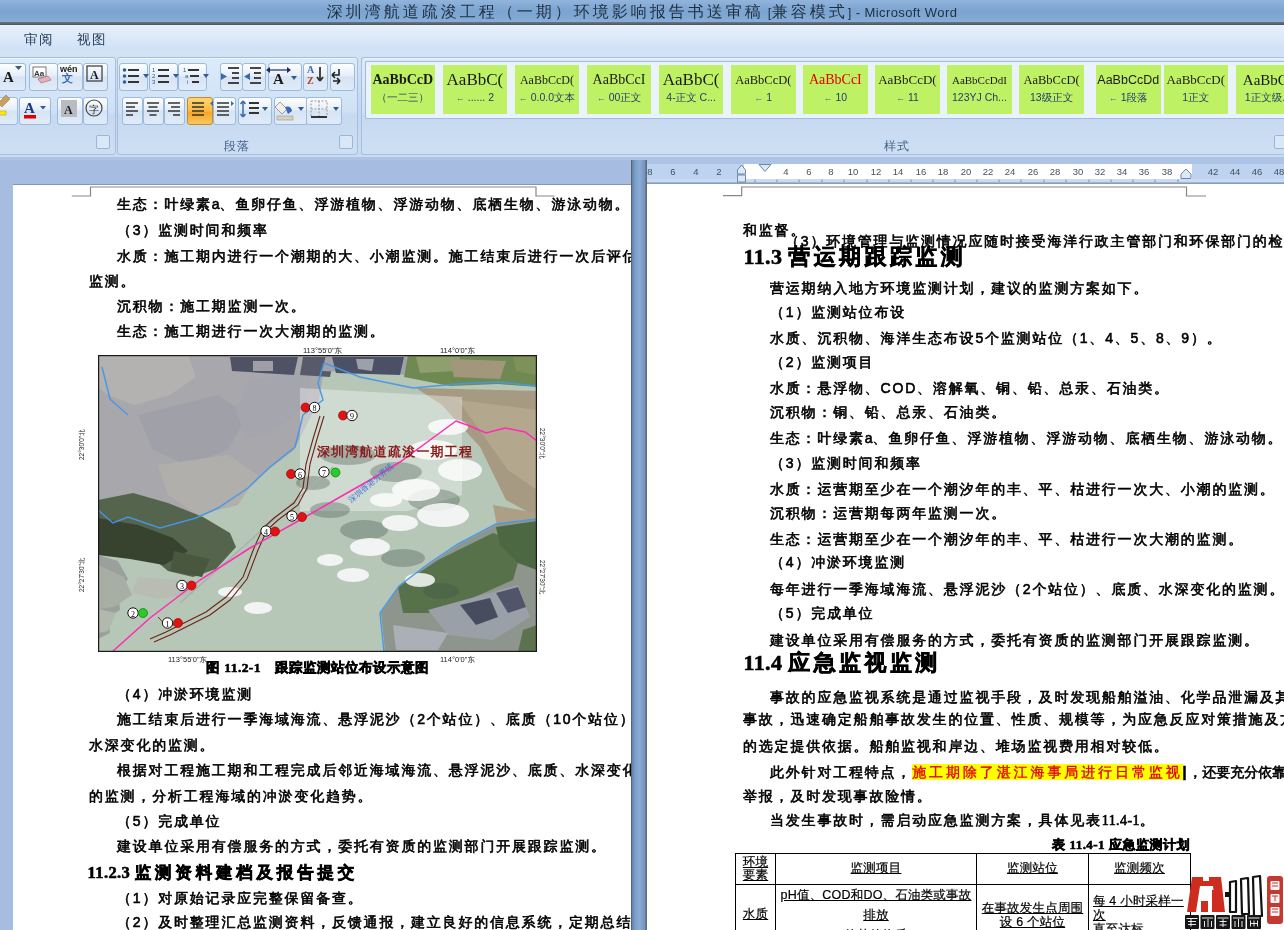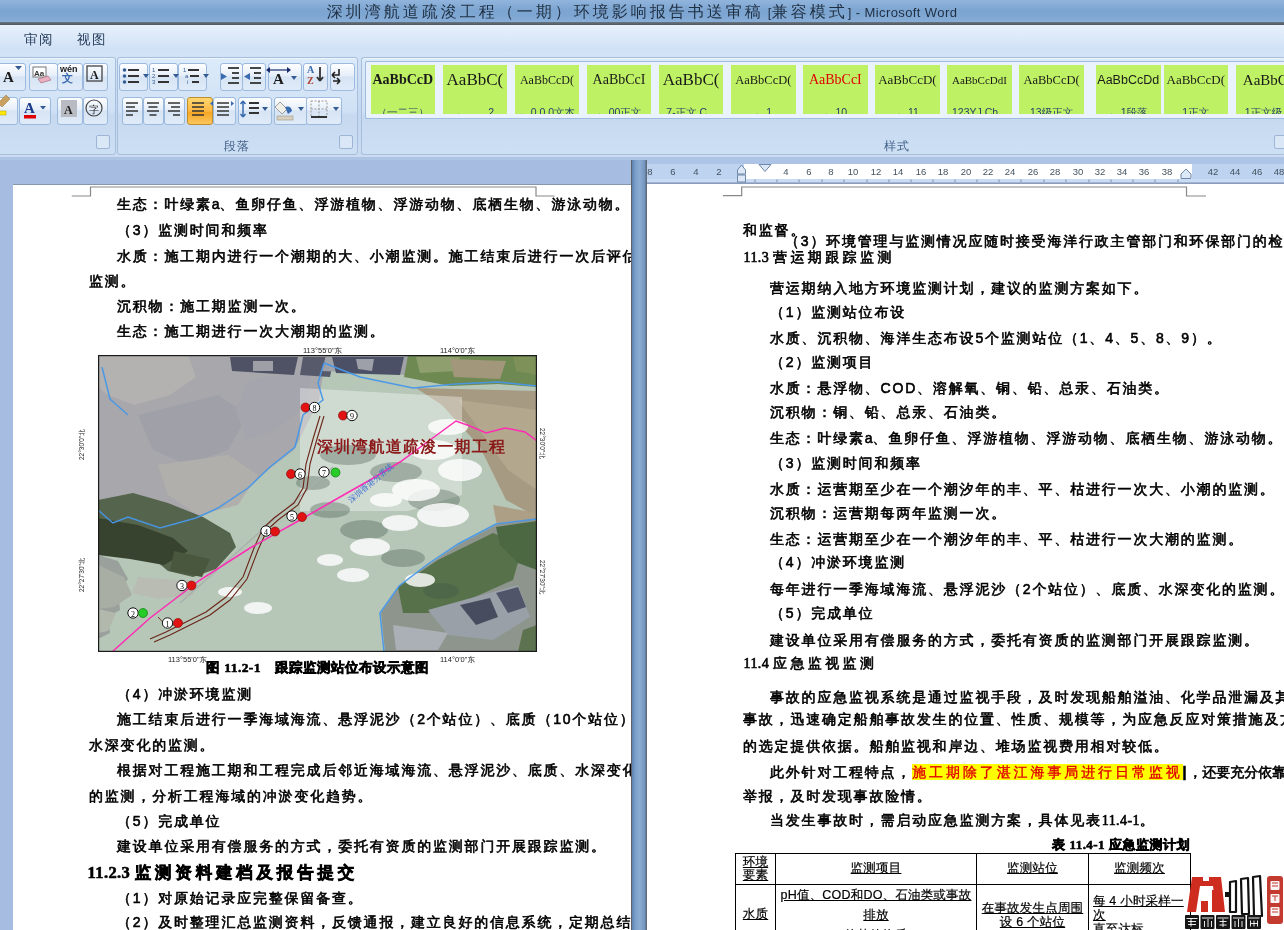--- a/index.html
+++ b/index.html
@@ -18,27 +18,27 @@
 #ribbonedge{left:0;top:157px;width:1284px;height:3px;background:#aec4e4;}
 
 #docL{left:0;top:160px;width:631px;height:770px;background:#a6bce0;}
 #pageL{left:13px;top:24px;width:618px;height:746px;background:#fff;border-top:1px solid #8696ae;}
 #docR{left:647px;top:160px;width:637px;height:770px;background:#a6bce0;}
 #pageR{left:0px;top:24px;width:637px;height:746px;background:#fff;}
 #divider{left:631px;top:160px;width:16px;height:770px;background:linear-gradient(90deg,#6a6e74 0%,#585c62 5%,#6086b5 9%,#7fa2cb 30%,#8cabd1 55%,#7395c0 85%,#5f6f85 94%,#60646a 100%);}
 
 .ln{position:absolute;white-space:nowrap;font-family:"Liberation Sans",sans-serif;font-size:14px;letter-spacing:1.8px;line-height:14px;color:#000;-webkit-text-stroke:0.6px #000;}
 .h3x{font-weight:bold;font-size:16.5px;letter-spacing:3.8px;line-height:16.5px;}
-.h2x{font-weight:normal;font-size:14px;letter-spacing:3.4px;line-height:18px;}
+.h2x{font-weight:bold;font-size:22px;letter-spacing:3.4px;line-height:18px;}
 .cap{font-weight:bold;font-size:13.5px;letter-spacing:0.5px;}
 .hl{background:#ffff00;color:#e00000;-webkit-text-stroke:0.35px #e00000;letter-spacing:2.9px;}
 .lat{font-family:"Liberation Serif",serif;letter-spacing:0.4px;}
 .card{position:absolute;top:65px;width:64.5px;height:49px;background:#bef264;overflow:hidden;text-align:center;}
 .c1{font-family:"Liberation Serif",serif;color:#1a1a1a;margin-top:6px;line-height:18px;white-space:nowrap;}
-.c2{font-size:10.5px;color:#24406b;line-height:12px;margin-top:17px;white-space:nowrap;}
+.c2{font-size:10.5px;color:#24406b;line-height:12px;margin-top:2px;white-space:nowrap;}
 .ret{color:#3a6ab0;font-size:9px;}
 
 #tbl{position:absolute;left:88px;top:692.5px;border-collapse:collapse;text-decoration:underline;}
 #tbl td{border:1.4px solid #000;font-family:"Liberation Sans",sans-serif;font-size:12.5px;letter-spacing:0.2px;text-align:center;color:#000;-webkit-text-stroke:0.2px #000;padding:0;}
 </style></head>
 <body>
 
 <div class="abs" id="titlebar"></div>
 <div class="abs" id="titletext">深圳湾航道疏浚工程（一期）环境影响报告书送审稿<span style="font-size:13px;letter-spacing:0.4px;"> [</span>兼容模式<span style="font-size:13px;letter-spacing:0.4px;">] - Microsoft Word</span></div>
 <div class="abs" id="darkline"></div>
@@ -188,21 +188,21 @@
 <div class="card" style="left:514.7px;">
         <div class="c1" style="font-size:12px;">AaBbCcD(</div>
         <div class="c2"><span class="ret">←</span> 0.0.0文本</div>
       </div>
 <div class="card" style="left:586.8px;">
         <div class="c1" style="font-size:14px;">AaBbCcI</div>
         <div class="c2"><span class="ret">←</span> 00正文</div>
       </div>
 <div class="card" style="left:658.9px;">
         <div class="c1" style="font-size:17px;">AaBbC(</div>
-        <div class="c2">7-正文 C...</div>
+        <div class="c2">4-正文 C...</div>
       </div>
 <div class="card" style="left:731px;">
         <div class="c1" style="font-size:12.5px;">AaBbCcD(</div>
         <div class="c2"><span class="ret">←</span> 1</div>
       </div>
 <div class="card" style="left:803.1px;">
         <div class="c1" style="font-size:14px;color:#e00000;">AaBbCcI</div>
         <div class="c2"><span class="ret">←</span> 10</div>
       </div>
 <div class="card" style="left:875.2px;">
@@ -251,21 +251,21 @@
 <div class="ln" style="left:89px;top:578px;">水深变化的监测。</div>
 <div class="ln" style="left:117px;top:603px;">根据对工程施工期和工程完成后邻近海域海流、悬浮泥沙、底质、水深变化</div>
 <div class="ln" style="left:89px;top:629px;">的监测，分析工程海域的冲淤变化趋势。</div>
 <div class="ln" style="left:117px;top:654px;">（5）完成单位</div>
 <div class="ln" style="left:117px;top:679px;">建设单位采用有偿服务的方式，委托有资质的监测部门开展跟踪监测。</div>
 <div class="ln h3x" style="left:87.5px;top:704px;"><span class="lat">11.2.3 </span>监测资料建档及报告提交</div>
 <div class="ln" style="left:117px;top:731px;">（1）对原始记录应完整保留备查。</div>
 <div class="ln" style="left:117px;top:755px;">（2）及时整理汇总监测资料，反馈通报，建立良好的信息系统，定期总结。</div>
 </div>
 <div id="mapblock">
-<div class="abs" style="left:317px;top:277px;font-family:'Liberation Sans';font-size:16px;font-weight:bold;color:#8b1a1a;letter-spacing:1.2px;white-space:nowrap;z-index:6;">深圳湾航道疏浚一期工程</div>
+<div class="abs" style="left:317px;top:283px;font-family:'Liberation Sans';font-size:13px;font-weight:bold;color:#8b1a1a;letter-spacing:1.2px;white-space:nowrap;z-index:6;">深圳湾航道疏浚一期工程</div>
 <div class="abs" style="left:303px;top:186px;font-family:'Liberation Sans';font-size:7.5px;color:#222;">113°55'0"东</div>
 <div class="abs" style="left:440px;top:186px;font-family:'Liberation Sans';font-size:7.5px;color:#222;">114°0'0"东</div>
 <div class="abs" style="left:168px;top:495px;font-family:'Liberation Sans';font-size:7.5px;color:#222;">113°55'0"东</div>
 <div class="abs" style="left:440px;top:495px;font-family:'Liberation Sans';font-size:7.5px;color:#222;">114°0'0"东</div>
 <div class="abs" style="left:78px;top:300px;font-family:'Liberation Sans';font-size:6.5px;color:#222;transform:rotate(-90deg);transform-origin:left top;">22°30'0"北</div>
 <div class="abs" style="left:78px;top:432px;font-family:'Liberation Sans';font-size:6.5px;color:#222;transform:rotate(-90deg);transform-origin:left top;">22°27'30"北</div>
 <div class="abs" style="left:546px;top:268px;font-family:'Liberation Sans';font-size:6.5px;color:#222;transform:rotate(90deg);transform-origin:left top;">22°30'0"北</div>
 <div class="abs" style="left:546px;top:400px;font-family:'Liberation Sans';font-size:6.5px;color:#222;transform:rotate(90deg);transform-origin:left top;">22°27'30"北</div>
 <svg class="abs" style="left:98px;top:195px;" width="439" height="297" viewBox="0 0 439 297">
 <rect x="0" y="0" width="439" height="297" fill="#b6c7b8"></rect>

